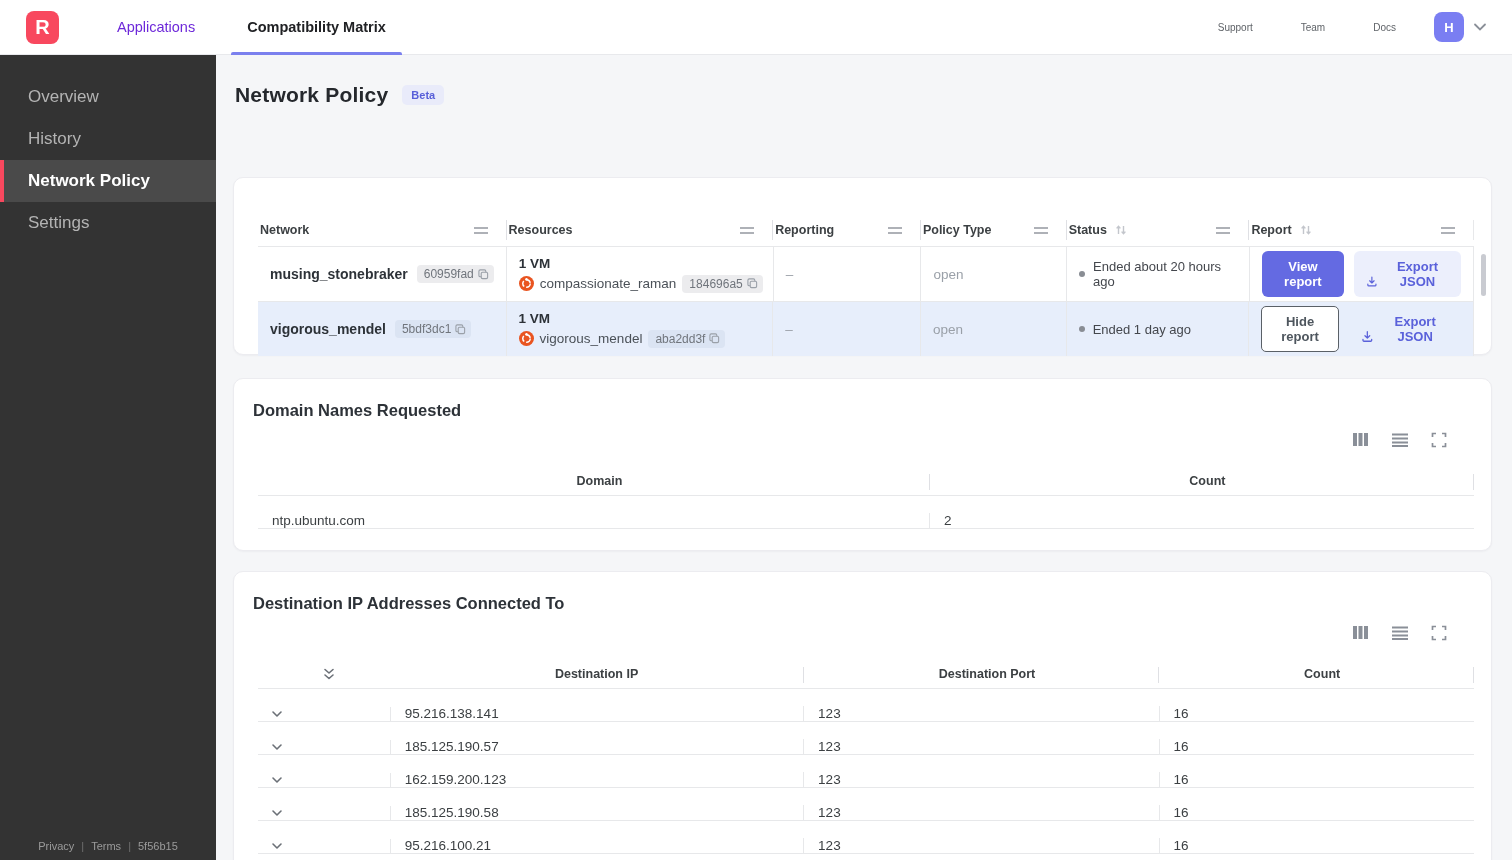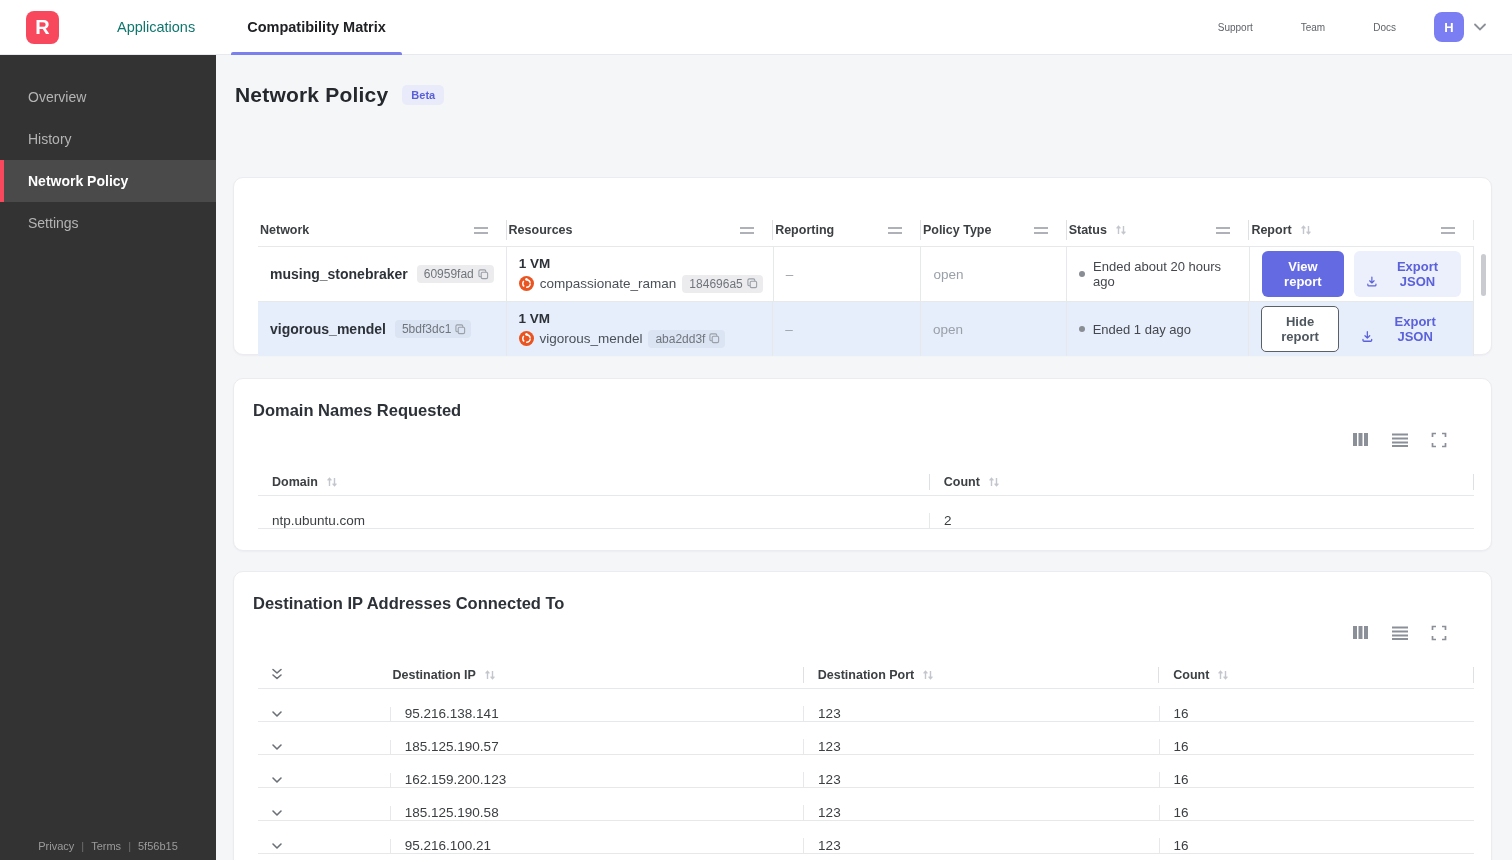--- a/index.html
+++ b/index.html
@@ -6,34 +6,34 @@
   html,body { width:1512px; height:860px; overflow:hidden;
     font-family:"Liberation Sans", sans-serif; background:#f5f6f8; color:#3c4043; }
 
   
   .topnav { position:absolute; top:0; left:0; width:1512px; height:55px;
     background:#ffffff; border-bottom:1px solid #e8e9ec; display:flex; align-items:center; z-index:30; }
   .logo { width:33px; height:33px; background:#f8485e; border-radius:8px; margin-left:26px;
     display:flex; align-items:center; justify-content:center; color:#fff; font-weight:bold; font-size:20px; }
   .nav-tabs { display:flex; margin-left:32px; height:55px; }
   .nav-tab { position:relative; display:flex; align-items:center; padding:0 26px; font-size:14.5px;
-    color:#0f766e; cursor:pointer; }
+    color:#6d28d9; cursor:pointer; }
   .nav-tab.active { color:#202124; font-weight:bold; }
   .nav-tab.active .underline { position:absolute; left:10px; right:10px; bottom:0; height:3px;
     background:#7b80ee; border-radius:2px 2px 0 0; }
   .nav-right { margin-left:auto; display:flex; align-items:center; gap:8px; padding-right:24px; }
   .nav-link { padding:0 20px; font-size:10px; color:#5f6368; cursor:pointer; }
   .avatar { width:30px; height:30px; border-radius:8px; background:#7a7ef2; color:#fff;
     display:flex; align-items:center; justify-content:center; font-size:13px; font-weight:bold; margin-left:10px; }
   .chev { color:#8a8f98; }
 
   
   .sidebar { position:absolute; top:55px; left:0; width:216px; height:805px; background:#333333; z-index:20; }
   .side-item { position:relative; height:42px; display:flex; align-items:center; padding-left:28px;
-    color:#b4b4b4; font-size:14px; cursor:pointer; }
+    color:#b4b4b4; font-size:17px; cursor:pointer; }
   .side-item.first { margin-top:21px; }
   .side-item.active { background:#4a4a4a; color:#ffffff; font-weight:bold; }
   .side-item.active::before { content:""; position:absolute; left:0; top:0; bottom:0; width:4px; background:#f8485e; }
   .side-footer { position:absolute; bottom:8px; left:0; width:216px; text-align:center;
     color:#9b9b9b; font-size:11px; }
   .side-footer span.sep { margin:0 7px; color:#6f6f6f; }
 
   
   .main { position:absolute; top:55px; left:216px; width:1296px; height:805px; }
   .page-head { padding:28px 0 0 19px; }
@@ -84,21 +84,21 @@
   .scroll-thumb { position:absolute; right:-12px; top:40px; width:5px; height:42px;
     background:#c9cbd1; border-radius:3px; }
 
   
   .sec-title { position:absolute; top:22px; left:19px; font-size:16.5px; font-weight:bold; color:#2d3238; }
   .sec-tools { position:absolute; top:52px; right:44px; display:flex; gap:22px; align-items:center; }
   .tool { cursor:pointer; display:flex; align-items:center; }
 
   .flat-table { position:absolute; left:24px; right:17px; }
   .ft-header { display:flex; height:28px; align-items:center; border-bottom:1px solid #e7e8ea; }
-  .ft-hcell { display:flex; align-items:center; gap:7px; padding:0 2px; height:16px; }
+  .ft-hcell { display:flex; align-items:center; gap:7px; padding:0 2px; height:16px;flex-direction:column; }
   .ft-hcell .lbl { font-size:12.5px; font-weight:bold; color:#3c4043; }
   .vsep { border-left:1px solid #dfe0e4; height:16px; }
   .ft-row { display:flex; height:33px; align-items:flex-end; border-bottom:1px solid #e7e8ea; }
   .ft-cell { display:flex; align-items:center; padding:0 2px; font-size:13.5px; color:#3c4043;
     border-right:1px solid #e7e8ea; }
   .ft-cell.noborder { border-right:none; }
 
   .d-domain{width:673px}.d-count{width:545px}
   .e-exp{width:133px}.e-ip{width:414px}.e-port{width:356px}.e-count{width:315px}
   .ft-hcell.pad, .ft-cell.pad { padding-left:14px; }

